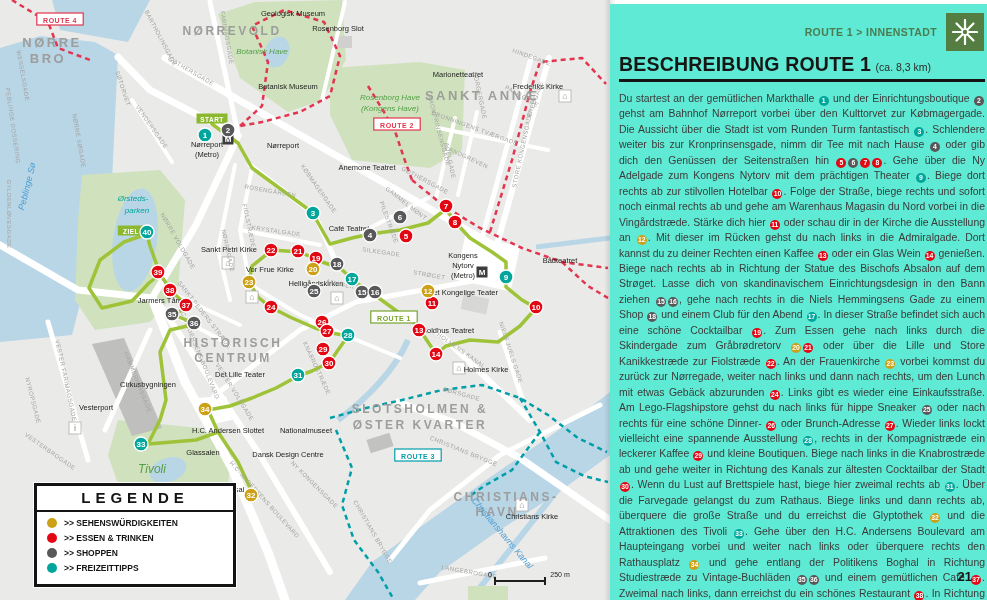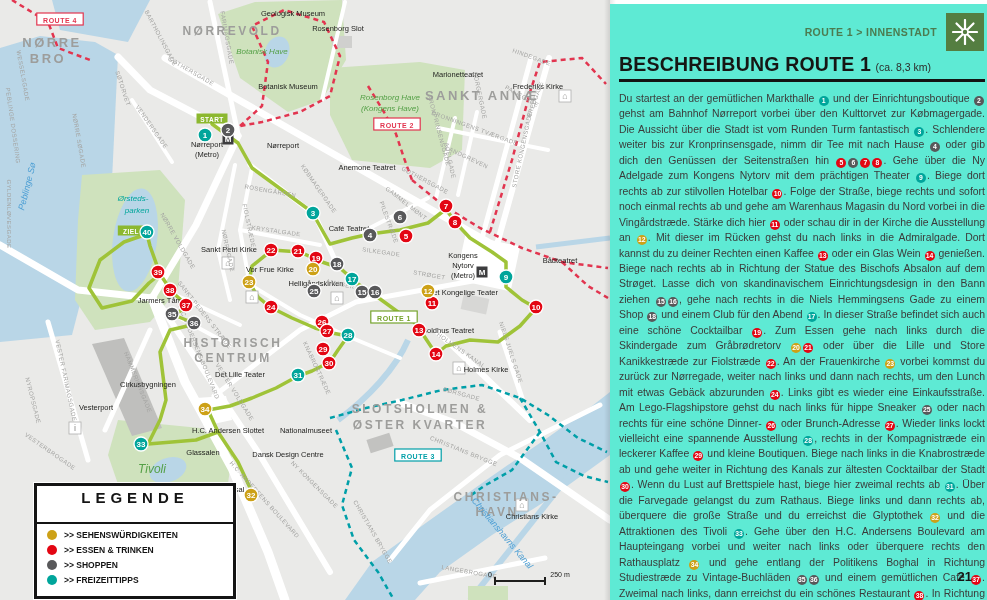--- a/index.html
+++ b/index.html
@@ -18,21 +18,21 @@
   .ml.street{fill:#a3a3a1;font-size:6px;letter-spacing:.5px;text-anchor:middle;}
   .ml.marker-num{fill:#fff;font-size:8px;font-weight:bold;text-anchor:middle;}
   .ml.routebox{font-size:7px;font-weight:bold;text-anchor:middle;letter-spacing:.5px;}
   .ml.startziel{fill:#fff;font-size:6.5px;font-weight:bold;text-anchor:middle;letter-spacing:.5px;}
   .ml.metro{fill:#fff;font-size:8px;font-weight:bold;text-anchor:middle;}
   .ml.icon-glyph{fill:#8a8a88;font-size:9px;text-anchor:middle;}
   .ml.scale-num{fill:#1e1e1c;font-size:7px;text-anchor:middle;}
   
   #legend{position:absolute;left:34px;top:483px;width:196px;background:#fff;
           border:3px solid #141414;box-shadow:0 0 0 1px #fff;}
-  #legend h3{margin:0;padding:3px 0 16px;text-align:center;font-size:15px;letter-spacing:5px;
+  #legend h3{margin:0;padding:3px 0 4px;text-align:center;font-size:15px;letter-spacing:5px;
              font-weight:bold;color:#141414;border-bottom:2px solid #141414;}
   #legend ul{list-style:none;margin:6px 0 11px;padding:0 10px;}
   #legend li{display:flex;align-items:center;margin:5px 0;font-size:8.5px;font-weight:bold;color:#141414;}
   #legend .dot{width:10px;height:10px;border-radius:50%;margin-right:7px;flex:0 0 auto;}
   
   #article-page{position:absolute;left:610px;top:4px;width:377px;height:600px;background:#5eead4;}
   #gutter{position:absolute;left:604px;top:0;width:12px;height:600px;
           background:linear-gradient(90deg,rgba(0,0,0,0) 0%,rgba(0,0,0,.10) 45%,rgba(0,0,0,0) 100%);}
   #kicker{position:absolute;top:22px;right:50px;font-size:10.5px;font-weight:bold;
           color:#4c7b50;letter-spacing:.4px;}

